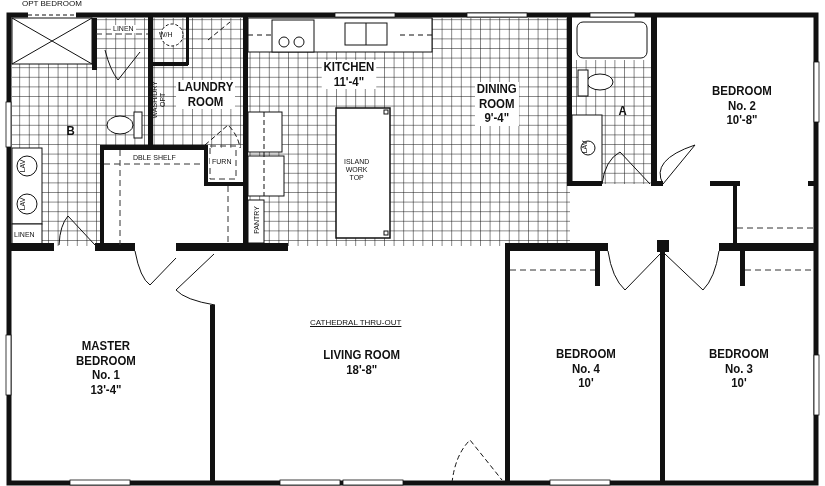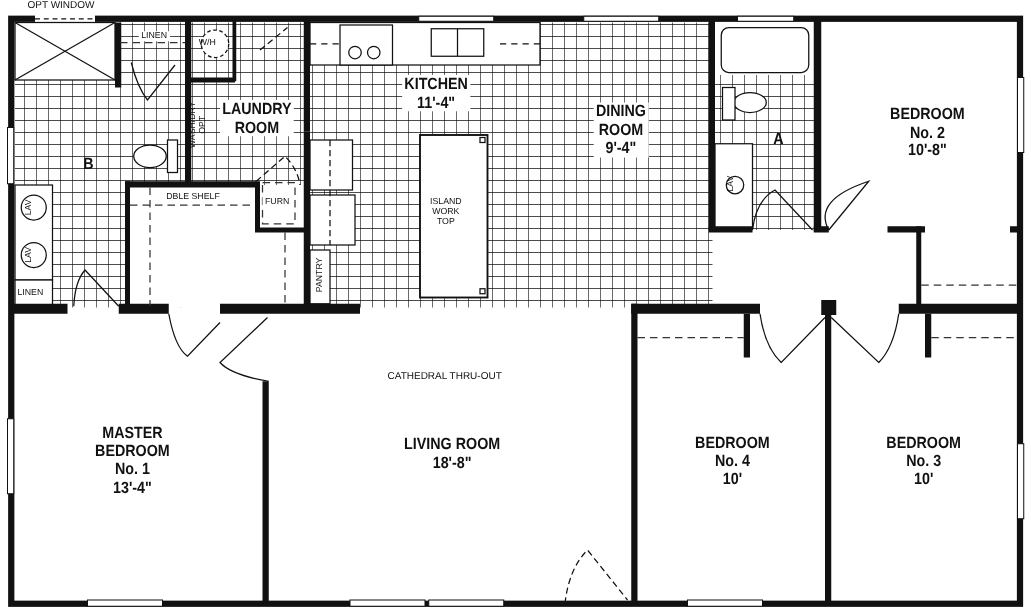--- a/index.html
+++ b/index.html
@@ -138,21 +138,21 @@
     <path d="M59 245 Q60 225 68 216 L95 245"></path>
     <path d="M105 50 Q110 70 118 80 L140 52"></path>
   </g>
   <g stroke="#111" stroke-width="1" fill="none" stroke-dasharray="5,3">
     <path d="M452 483 Q455 455 470 440 L502 480"></path>
     <path d="M208 40 L230 22"></path>
     <path d="M205 145 L228 125 Q238 135 240 148"></path>
   </g>
 </svg>
 
-<div class="lbl small" style="left:22px;top:0px;">OPT WINDOW</div>
+<div class="lbl small" style="left:22px;top:0px;">OPT BEDROOM</div>
 <div class="lbl tiny bg" style="left:111px;top:25px;">LINEN</div>
 <div class="lbl tiny" style="left:159px;top:31px;">W/H</div>
 <div class="lbl tiny" style="left:140px;top:92px;transform:rotate(-90deg);">
     <span>WASH/DRY</span>
     <span>OPT</span>
   </div>
 <div class="lbl big bg" style="left:172px;top:80px;">
     <span>LAUNDRY</span>
     <span>ROOM</span>
   </div>
@@ -177,21 +177,21 @@
     <span>TOP</span>
   </div>
 <div class="lbl tiny" style="left:243px;top:216px;transform:rotate(-90deg);">PANTRY</div>
 <div class="lbl big" style="left:618px;top:104px;">A</div>
 <div class="lbl tiny" style="left:579px;top:143px;transform:rotate(-90deg);">LAV</div>
 <div class="lbl big" style="left:708px;top:84px;">
     <span>BEDROOM</span>
     <span>No. 2</span>
     <span>10'-8"</span>
   </div>
-<div class="lbl small" style="left:310px;top:297px;">CATHEDRAL THRU-OUT</div>
+<div class="lbl small" style="left:310px;top:319px;text-decoration:underline;">CATHEDRAL THRU-OUT</div>
 <div class="lbl big" style="left:72px;top:339px;">
     <span>MASTER</span>
     <span>BEDROOM</span>
     <span>No. 1</span>
     <span>13'-4"</span>
   </div>
 <div class="lbl big" style="left:318px;top:348px;">
     <span>LIVING ROOM</span>
     <span>18'-8"</span>
   </div>

